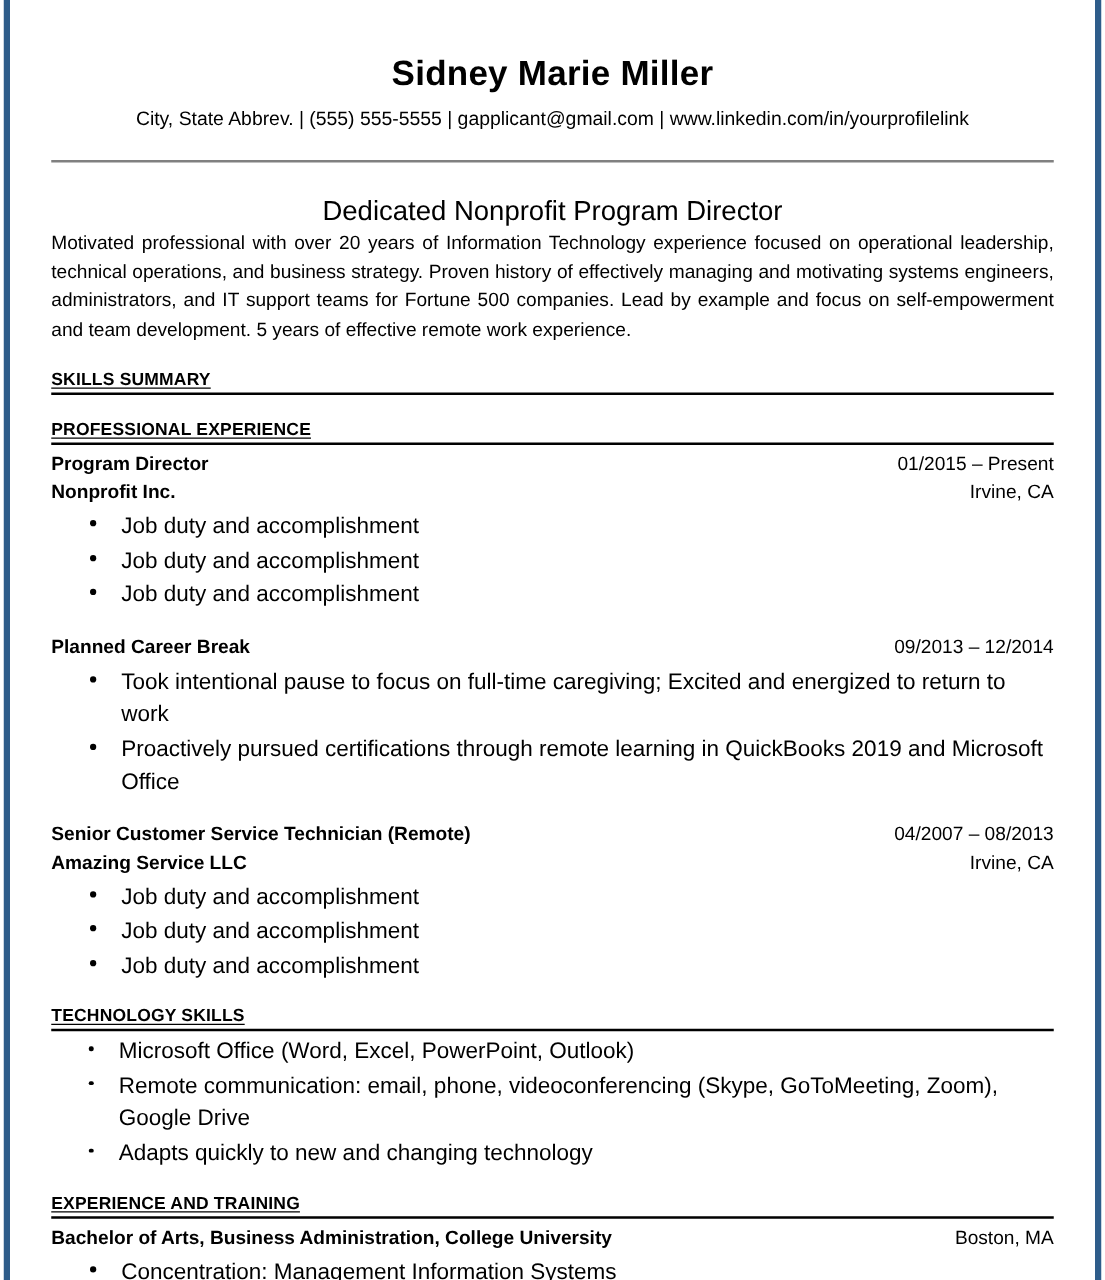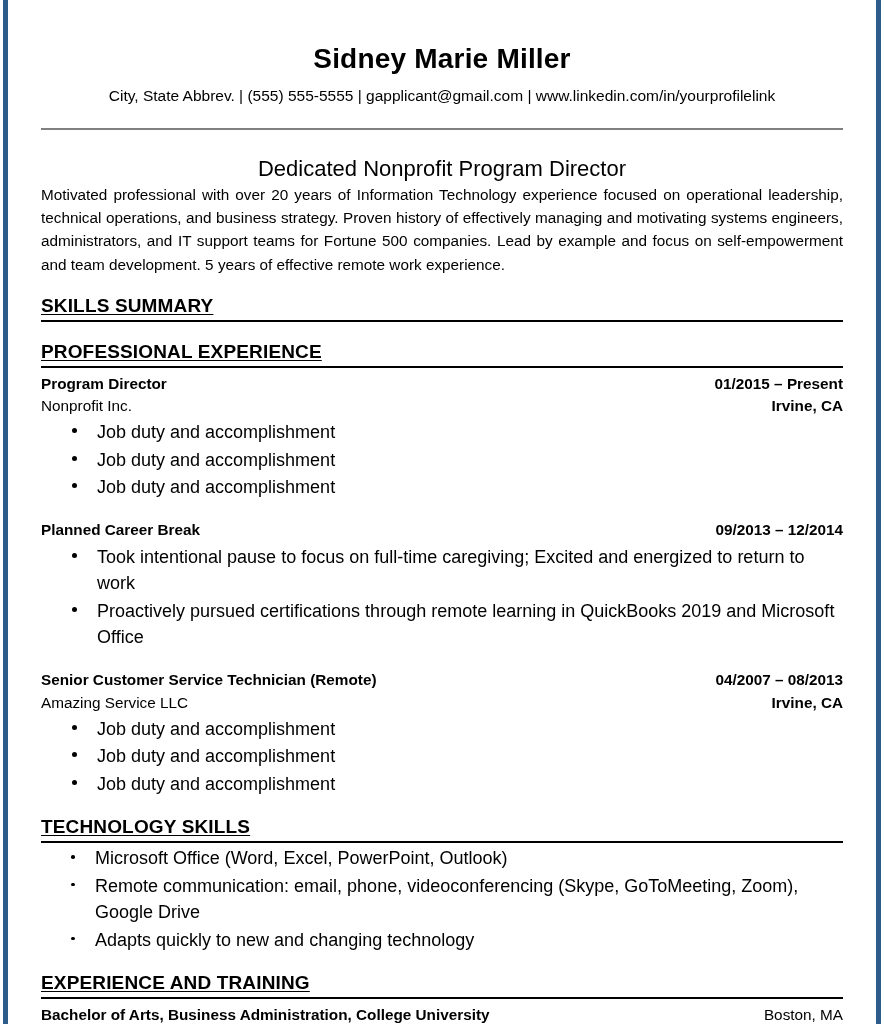--- a/index.html
+++ b/index.html
@@ -69,21 +69,21 @@
     font-size: 15.3px;
     line-height: 1.52;
     text-align: justify;
   }
 
   
   .section {
     margin-top: 19px;
   }
   .section-title {
-    font-size: 19px;
+    font-size: 14px;
     font-weight: bold;
     letter-spacing: 0.15px;
     text-decoration: underline;
     text-underline-offset: 2px;
     padding-bottom: 1px;
   }
   .section-rule {
     border: 0;
     border-top: 2.5px solid #000000;
     margin: 2px 0 0 0;
@@ -101,22 +101,22 @@
   .job { margin-top: 5px; }
   .job + .job { margin-top: 19px; }
   .job-row {
     display: flex;
     justify-content: space-between;
     align-items: baseline;
     font-size: 15.3px;
     line-height: 1.45;
   }
   .job-title { font-weight: bold; }
-  .job-company { font-weight: normal; }
-  .job-meta { font-weight: bold; white-space: nowrap; margin-left: 28px; }
+  .job-company { font-weight: bold; }
+  .job-meta { font-weight: normal; white-space: nowrap; margin-left: 28px; }
 
   ul.bullets {
     list-style: none;
     margin: 2px 0 0 0;
     padding: 0;
   }
   ul.bullets li {
     position: relative;
     font-size: 18px;
     line-height: 1.47;

